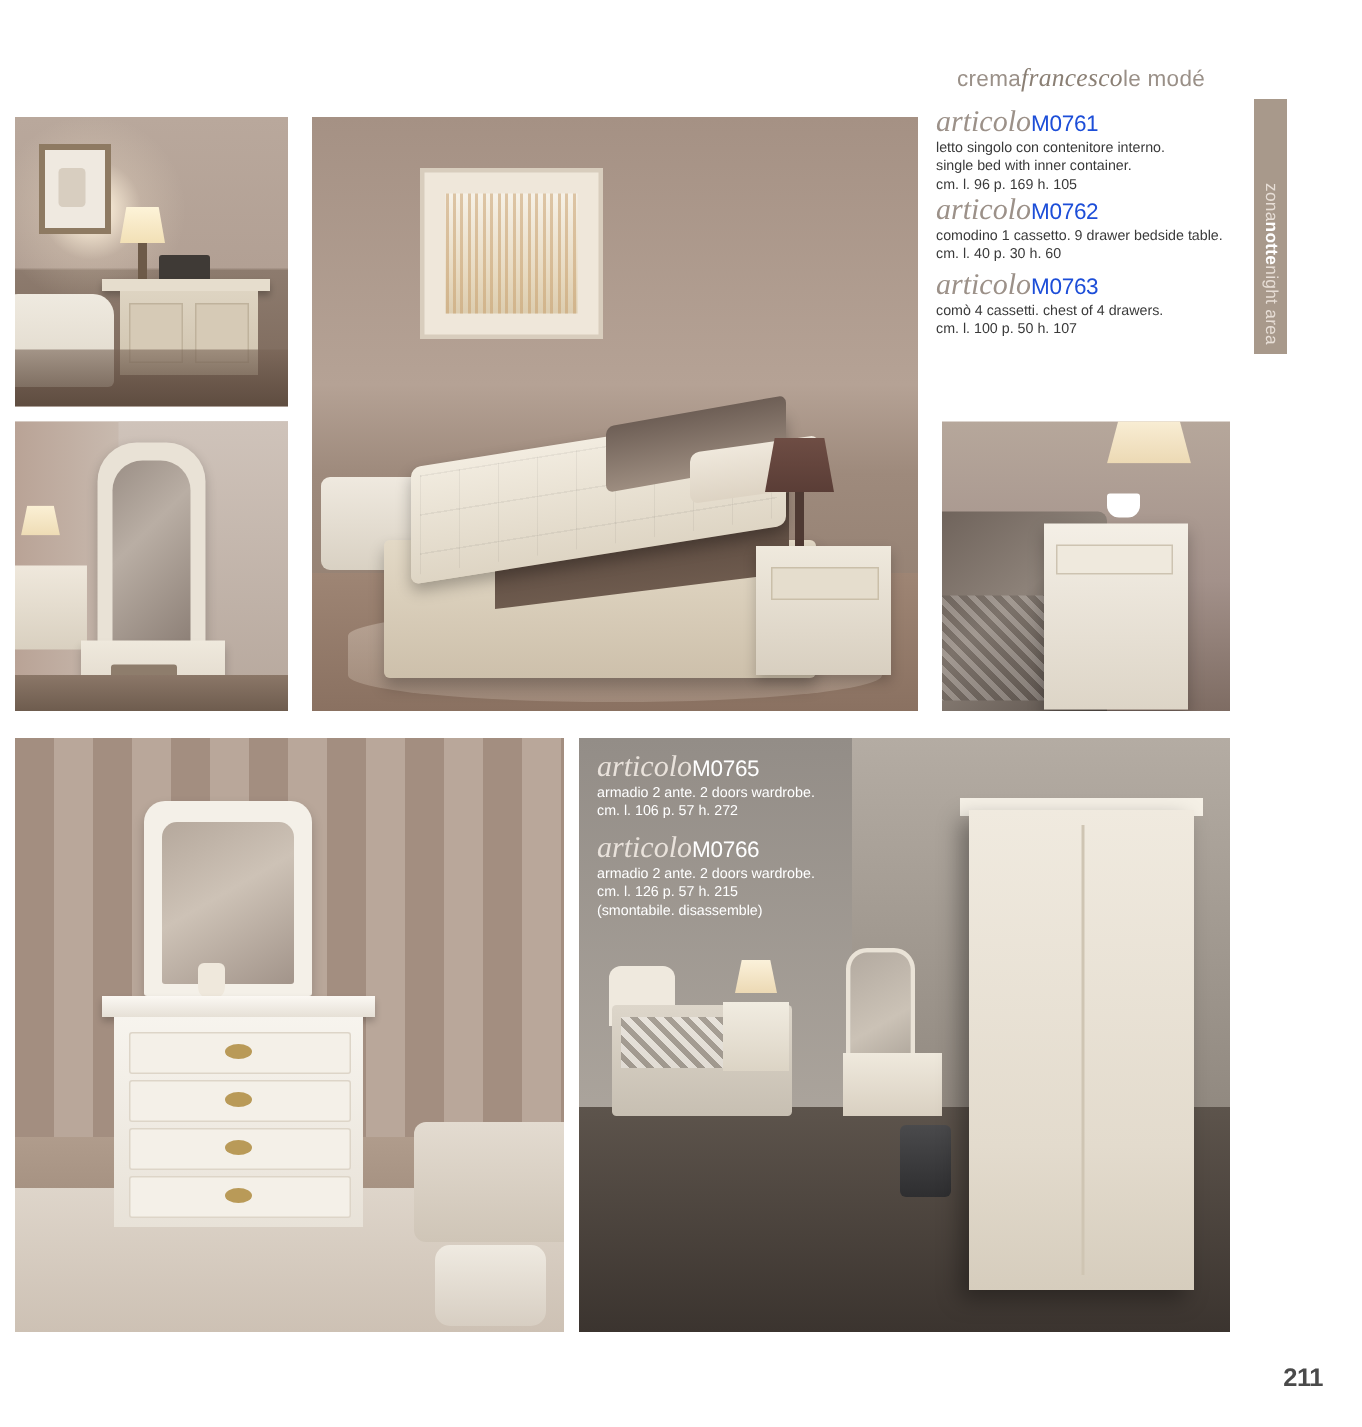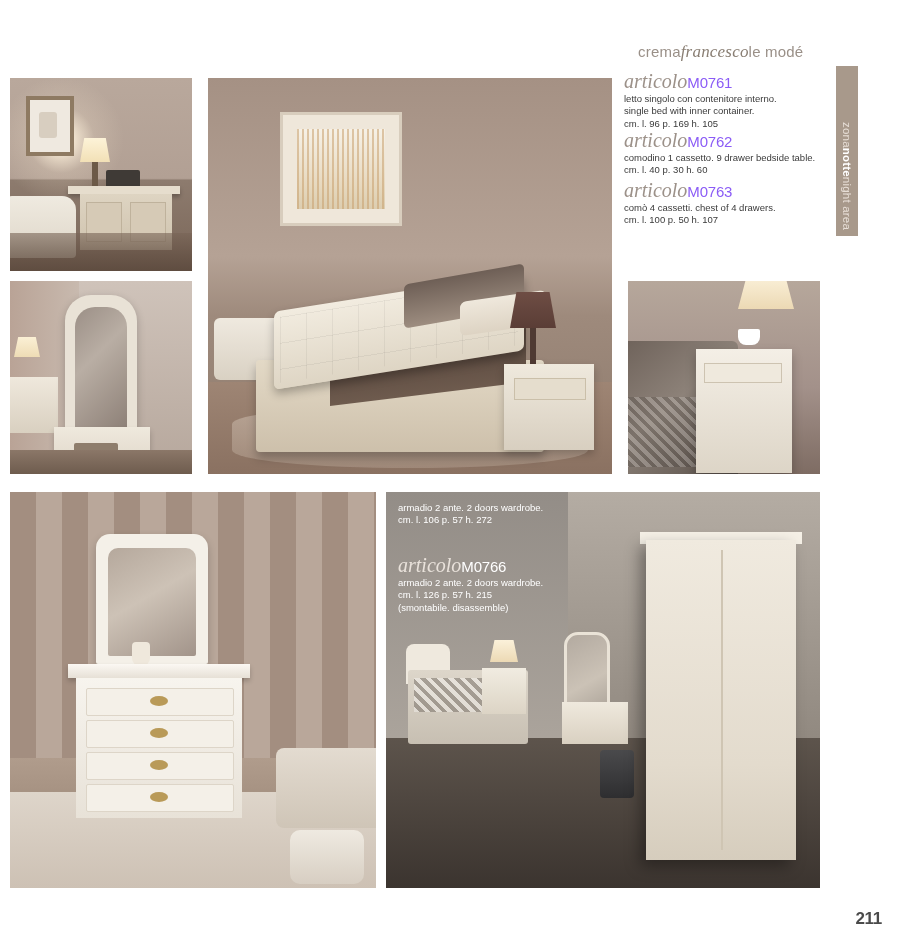--- a/index.html
+++ b/index.html
@@ -81,21 +81,21 @@
     white-space: nowrap;
   }
   .spec .art {
     font-family: "Liberation Serif", serif;
     font-style: italic;
     color: #9c9189;
     font-size: 20px;
   }
   .spec .code {
     font-family: "Liberation Sans", sans-serif;
-    color: #8b5cf6;
+    color: #1d4ed8;
     font-size: 15px;
     letter-spacing: -0.2px;
   }
   .spec .desc { display: block; }
 
   
   .spec-on-photo { color: #ffffff; }
   .spec-on-photo .art { color: #e9e2db; }
   .spec-on-photo .code { color: #ffffff; }
 
@@ -575,20 +575,23 @@
   <div class="spec" style="left:624px; top:181px;">
     <div class="code-line">
       <span class="art">articolo</span><span class="code">M0763</span>
     </div>
     <span class="desc">comò 4 cassetti. chest of 4 drawers.</span>
     <span class="desc">cm. l. 100 p. 50 h. 107</span>
   </div>
 
 
   <div class="spec spec-on-photo" style="left:398px; top:502px;">
+    <div class="code-line">
+      <span class="art">articolo</span><span class="code">M0765</span>
+    </div>
     <span class="desc">armadio 2 ante. 2 doors wardrobe.</span>
     <span class="desc">cm. l. 106 p. 57 h. 272</span>
   </div>
 
   <div class="spec spec-on-photo" style="left:398px; top:556px;">
     <div class="code-line">
       <span class="art">articolo</span><span class="code">M0766</span>
     </div>
     <span class="desc">armadio 2 ante. 2 doors wardrobe.</span>
     <span class="desc">cm. l. 126 p. 57 h. 215</span>

